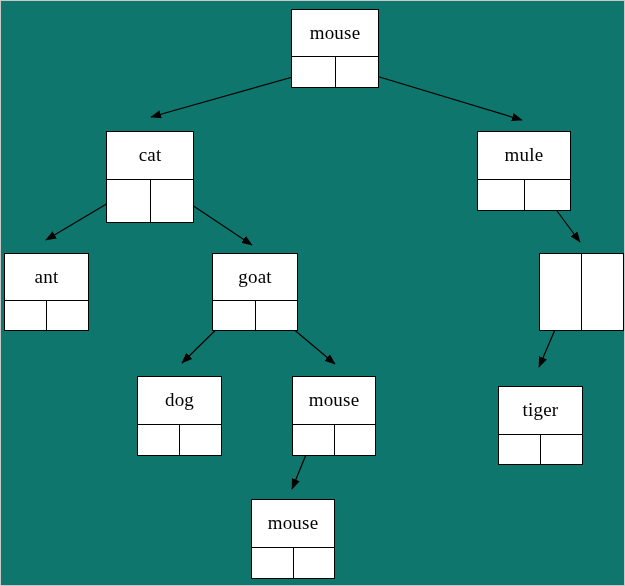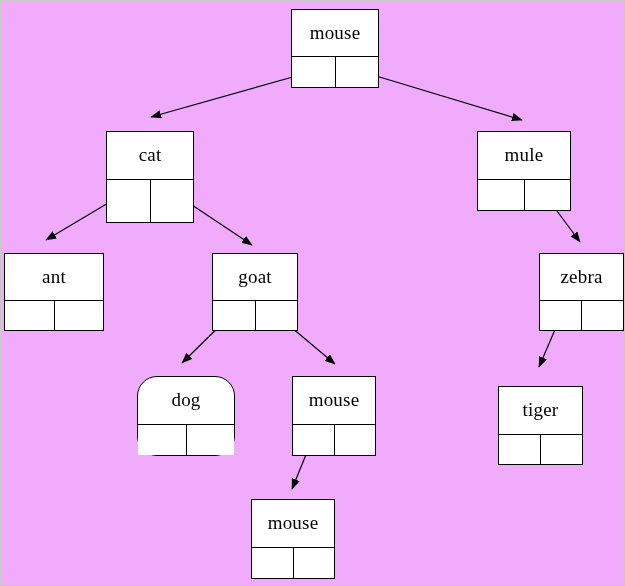--- a/index.html
+++ b/index.html
@@ -8,21 +8,21 @@
     padding: 0;
     background: #ffffff;
   }
   body {
     font-family: "Liberation Serif", "DejaVu Serif", serif;
   }
   #canvas {
     position: relative;
     width: 625px;
     height: 586px;
-    background: #f0abfc;
+    background: #0f766e;
     border: 1px solid #c8c8c8;
     box-sizing: border-box;
     overflow: hidden;
   }
   #edge-layer {
     position: absolute;
     left: 0;
     top: 0;
     width: 625px;
     height: 586px;
@@ -100,42 +100,41 @@
           <div class="ptr-cell right"></div>
         </div>
       </div>
       <div class="node" style="left: 476px; top: 130px; width: 94px; height: 80px;">
         <div class="node-label" style="height: 45px;">mule</div>
         <div class="node-pointers">
           <div class="ptr-cell left"></div>
           <div class="ptr-cell right"></div>
         </div>
       </div>
-      <div class="node" style="left: 3px; top: 252px; width: 100px; height: 78px;">
+      <div class="node" style="left: 3px; top: 252px; width: 85px; height: 78px;">
         <div class="node-label" style="height: 44px;">ant</div>
         <div class="node-pointers">
           <div class="ptr-cell left"></div>
           <div class="ptr-cell right"></div>
         </div>
       </div>
       <div class="node" style="left: 211px; top: 252px; width: 86px; height: 78px; justify-content: center;">
         <div class="node-label" style="height: 44px;">goat</div>
         <div class="node-pointers">
           <div class="ptr-cell left"></div>
           <div class="ptr-cell right"></div>
         </div>
       </div>
       <div class="node" style="left: 538px; top: 252px; width: 85px; height: 78px;">
-        <div class="node-label" style="height: 44px;">zebra</div>
         <div class="node-pointers">
           <div class="ptr-cell left"></div>
           <div class="ptr-cell right"></div>
         </div>
       </div>
-      <div class="node" style="left: 136px; top: 375px; width: 98px; height: 80px; border-radius: 20px;">
+      <div class="node" style="left: 136px; top: 375px; width: 85px; height: 80px;">
         <div class="node-label" style="height: 45px;">dog</div>
         <div class="node-pointers">
           <div class="ptr-cell left"></div>
           <div class="ptr-cell right"></div>
         </div>
       </div>
       <div class="node" style="left: 291px; top: 375px; width: 84px; height: 80px;">
         <div class="node-label" style="height: 45px;">mouse</div>
         <div class="node-pointers">
           <div class="ptr-cell left"></div>

